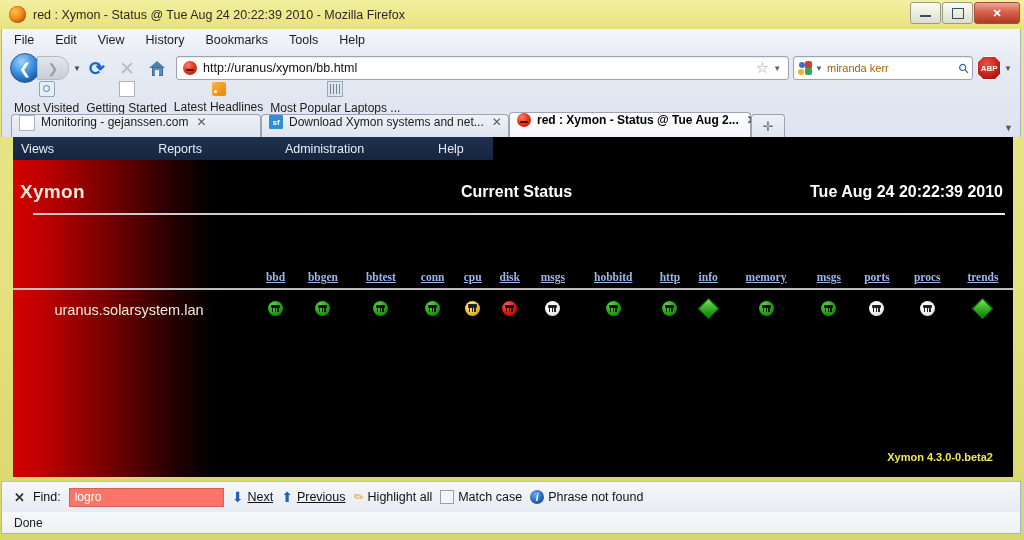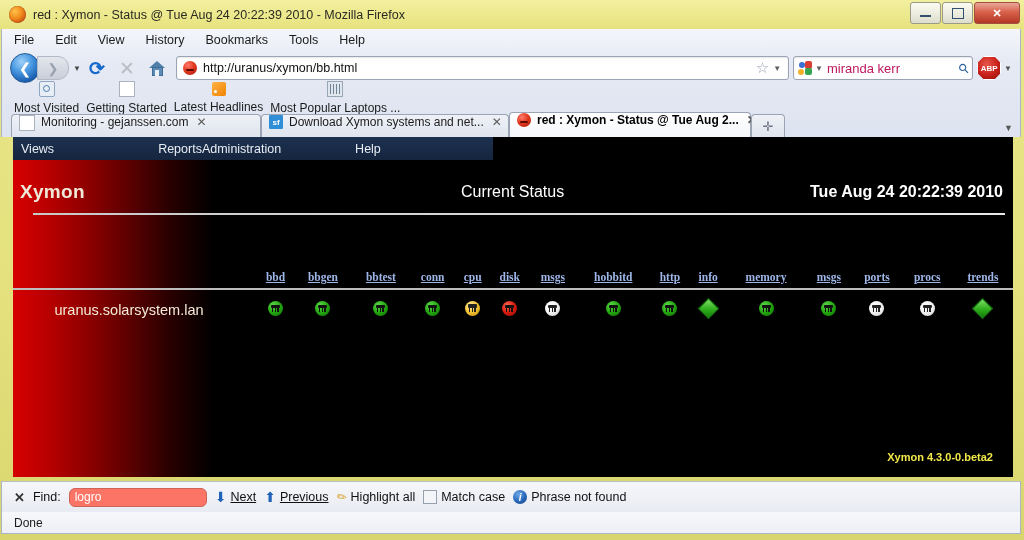--- a/index.html
+++ b/index.html
@@ -112,21 +112,21 @@
     display:flex;align-items:center;padding:0 4px;box-sizing:border-box;margin-right:4px;
     box-shadow:inset 0 1px 2px rgba(0,0,0,.10);
   }
   .gicon{width:15px;height:15px;position:relative;flex:0 0 auto;margin-right:2px;}
   .gicon i{position:absolute;display:block;border-radius:50%;}
   .gicon .b{left:1px;top:1px;width:6px;height:6px;background:#3b6fd4;}
   .gicon .r{left:7px;top:0px;width:7px;height:8px;background:#d93b32;border-radius:2px;}
   .gicon .y{left:0px;top:8px;width:6px;height:6px;background:#f2b127;}
   .gicon .g{left:7px;top:7px;width:7px;height:7px;background:#35a451;border-radius:2px;}
   .sdrop{color:#606060;font-size:8px;margin-right:4px;}
-  .search-text{font-size:13px;color:#be185d;flex:1;white-space:nowrap;overflow:hidden;}
+  .search-text{font-size:11px;color:#a16207;flex:1;white-space:nowrap;overflow:hidden;}
   .mag{color:#2b5f9e;font-size:13px;transform:rotate(-45deg);}
   .abp{
     width:22px;height:22px;flex:0 0 auto;
     background:radial-gradient(circle at 40% 32%, #e8554a 0%, #c8201a 55%, #8e0f0c 100%);
     color:#fff;font-size:8px;font-weight:bold;
     display:flex;align-items:center;justify-content:center;
     border:1.5px solid #fff;
     clip-path:polygon(30% 0,70% 0,100% 30%,100% 70%,70% 100%,30% 100%,0 70%,0 30%);
   }
   .abpdrop{color:#555;font-size:8px;margin-left:3px;}
@@ -198,33 +198,33 @@
     background:linear-gradient(90deg,#d60000 0%, #b80000 18%, #7a0000 46%, #2a0000 78%, #000 100%);
   }
   .xnav{
     position:relative;z-index:3;width:480px;height:23px;
     background:linear-gradient(180deg,#1d3150 0%,#15253e 100%);
     display:flex;align-items:center;
   }
   .xnav span{font-size:12.5px;color:#e9edf4;}
   .xnav .n1{margin-left:8px;}
   .xnav .n2{margin-left:104px;}
-  .xnav .n3{}
+  .xnav .n3{margin-left:83px;}
   .xnav .n4{margin-left:74px;}
 
   .xhead{
     position:relative;z-index:3;height:40px;margin-top:12px;
     display:flex;align-items:center;
   }
   .xbrand{
     position:absolute;left:7px;font-size:19px;font-weight:bold;
     color:#f0e8d8;letter-spacing:.3px;
   }
   .xstatus{
-    position:absolute;left:448px;font-size:16px;font-weight:normal;color:#ffffff;
+    position:absolute;left:448px;font-size:16px;font-weight:bold;color:#ffffff;
   }
   .xdate{
     position:absolute;right:10px;font-size:16px;font-weight:bold;color:#ffffff;
   }
   .xrule{
     position:relative;z-index:3;height:2px;margin:1px 8px 0 20px;
     background:linear-gradient(90deg,#c8c8c8,#e8e8e8);
   }
 
   .statwrap{position:relative;z-index:3;margin-top:42px;}
@@ -275,21 +275,21 @@
   
   .findbar{
     position:absolute;left:1px;top:481px;width:1020px;height:31px;
     background:linear-gradient(180deg,#f6f7fa 0%,#e8ebf2 100%);
     border-top:1px solid #b7bdc9;border-left:1px solid #a9b4c6;border-right:1px solid #a9b4c6;
     display:flex;align-items:center;box-sizing:border-box;padding-left:12px;gap:8px;
   }
   .fclose{color:#333;font-size:13px;font-weight:bold;}
   .flabel{font-size:12.5px;color:#111;}
   .finput{
-    width:138px;height:19px;background:#fb7466;border:1px solid #cf6356;border-radius:6px;
+    width:155px;height:19px;background:#fb7466;border:1px solid #cf6356;border-radius:0;
     font-size:12px;color:#fff;display:flex;align-items:center;padding-left:5px;box-sizing:border-box;
   }
   .farrow{color:#1f62b8;font-size:14px;line-height:1;}
   .fbtn{font-size:12.5px;color:#111;display:flex;align-items:center;gap:4px;}
   .fbtn u{text-decoration:underline;}
   .hl-pen{color:#d8a32b;font-size:12px;transform:rotate(-35deg);display:inline-block;}
   .chk{width:12px;height:12px;border:1px solid #97a0ad;background:#f4f5f8;display:inline-block;}
   .infoi{
     width:14px;height:14px;border-radius:50%;
     background:radial-gradient(circle at 38% 30%, #6fa8e8 0%, #2767b8 55%, #13417c 100%);

